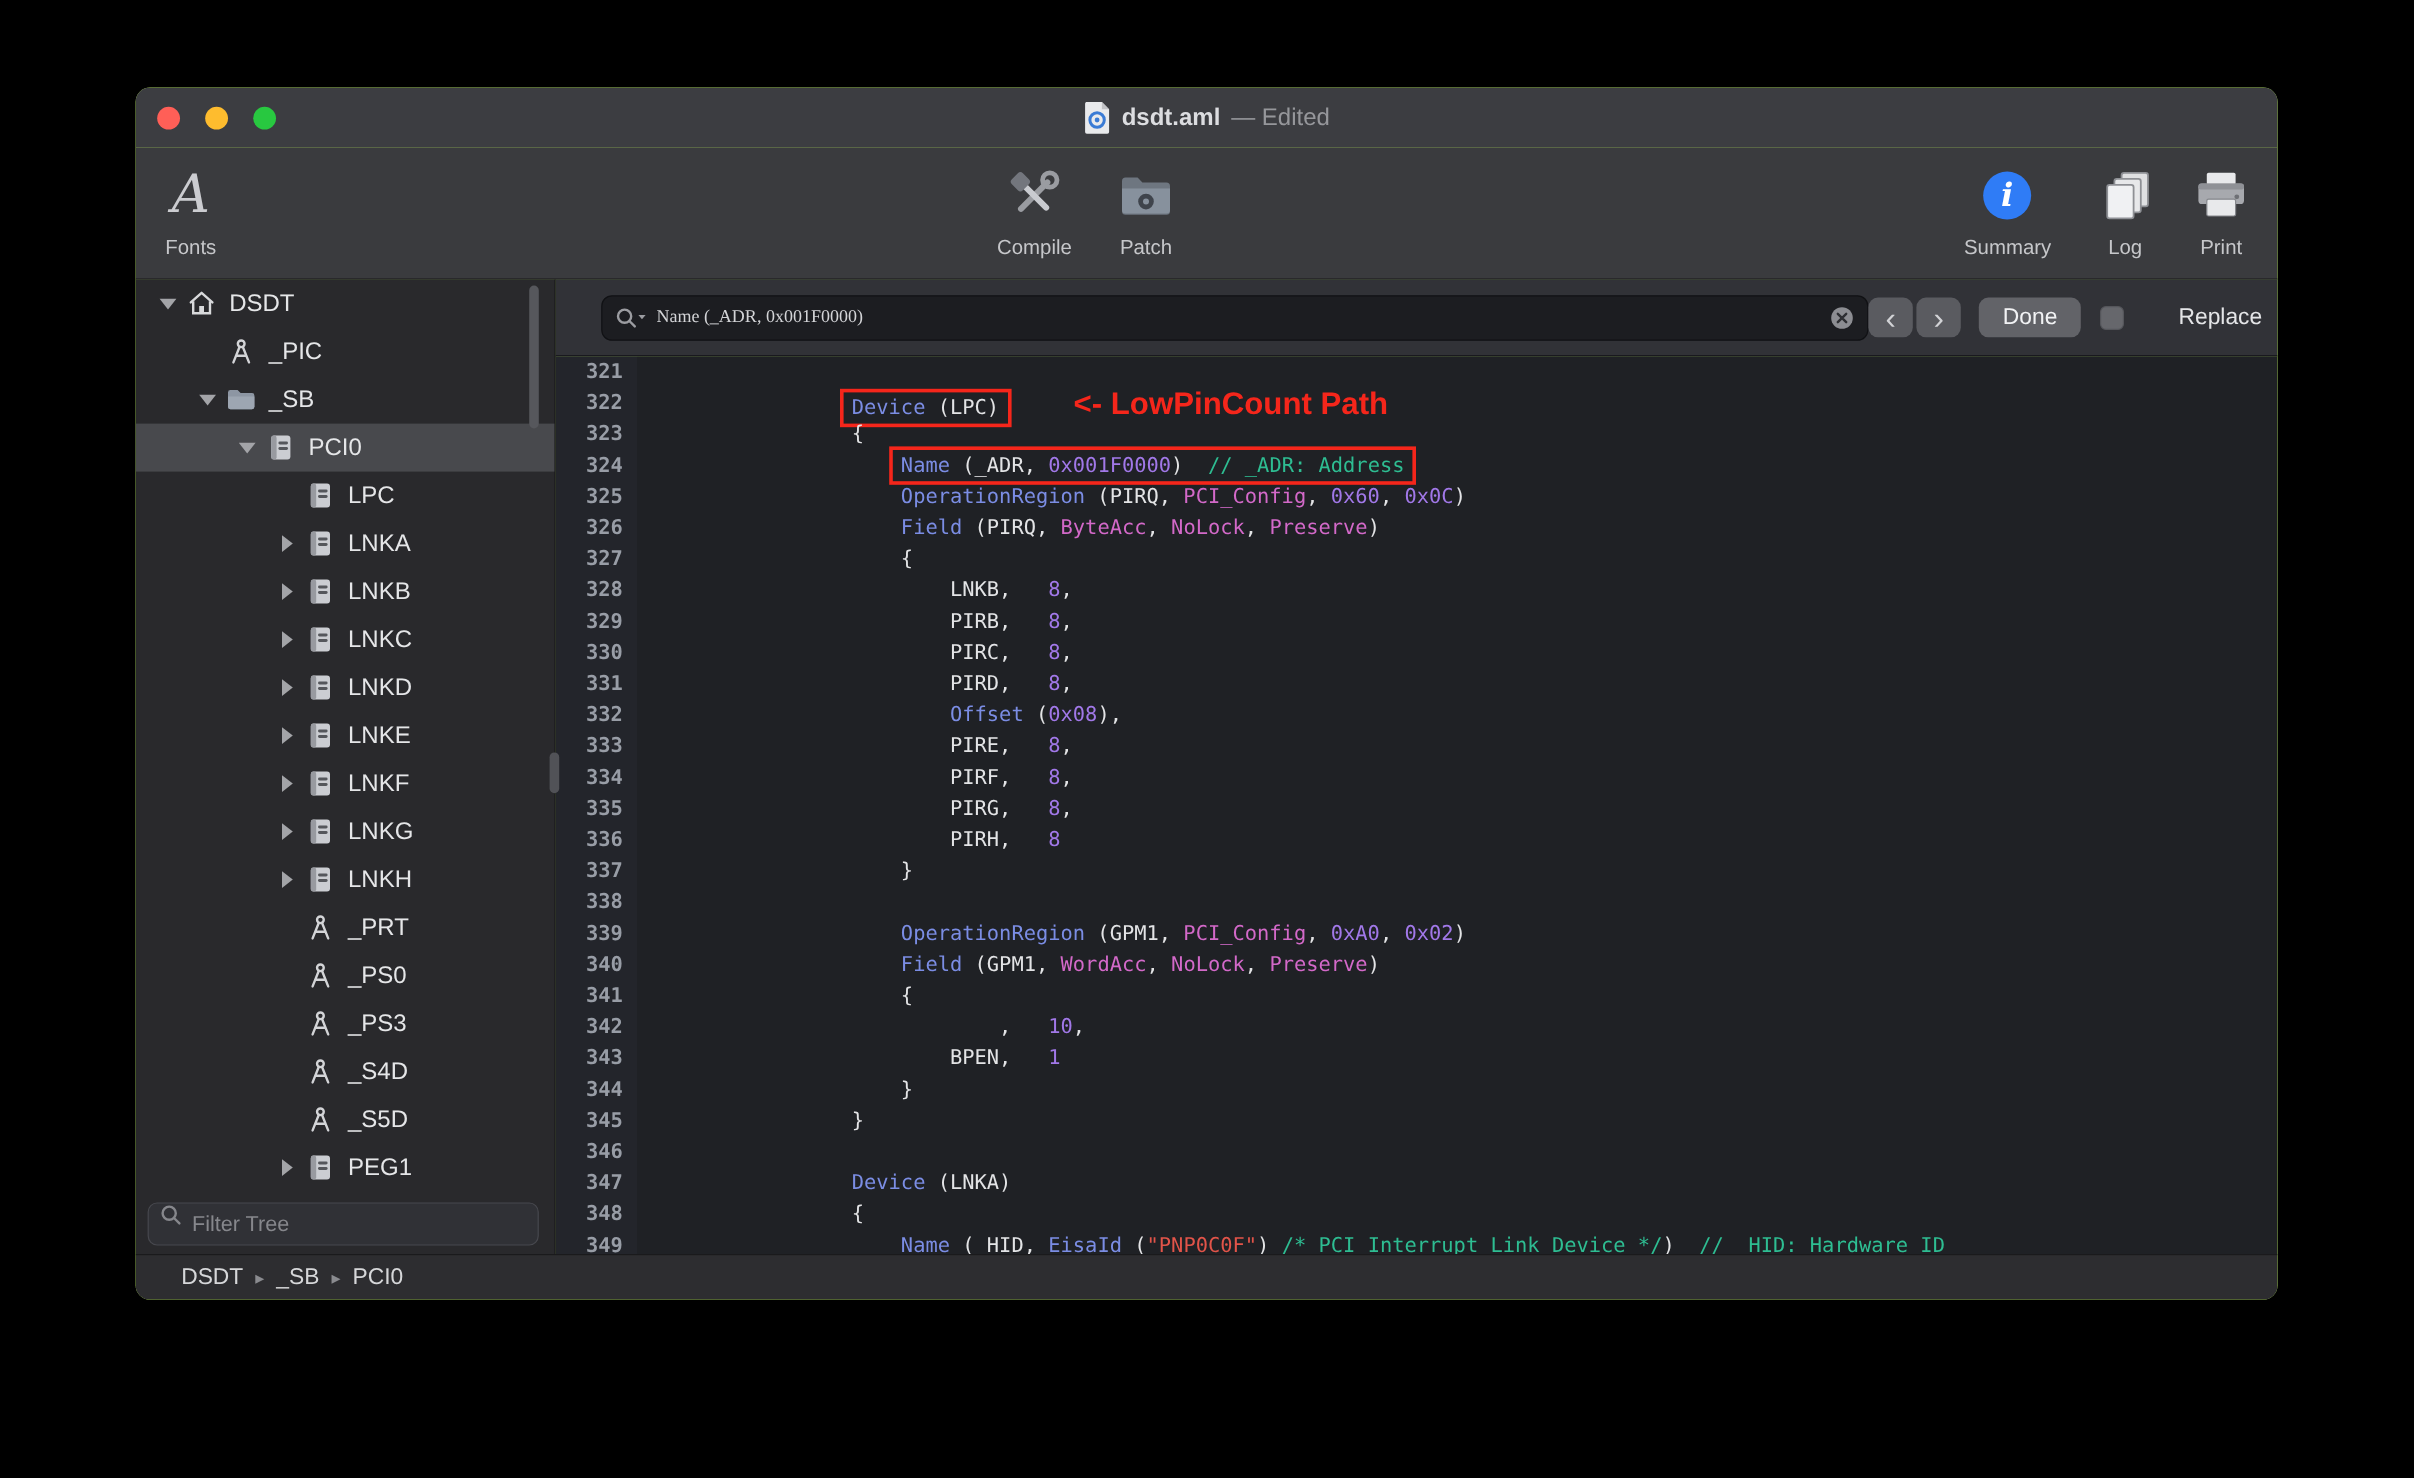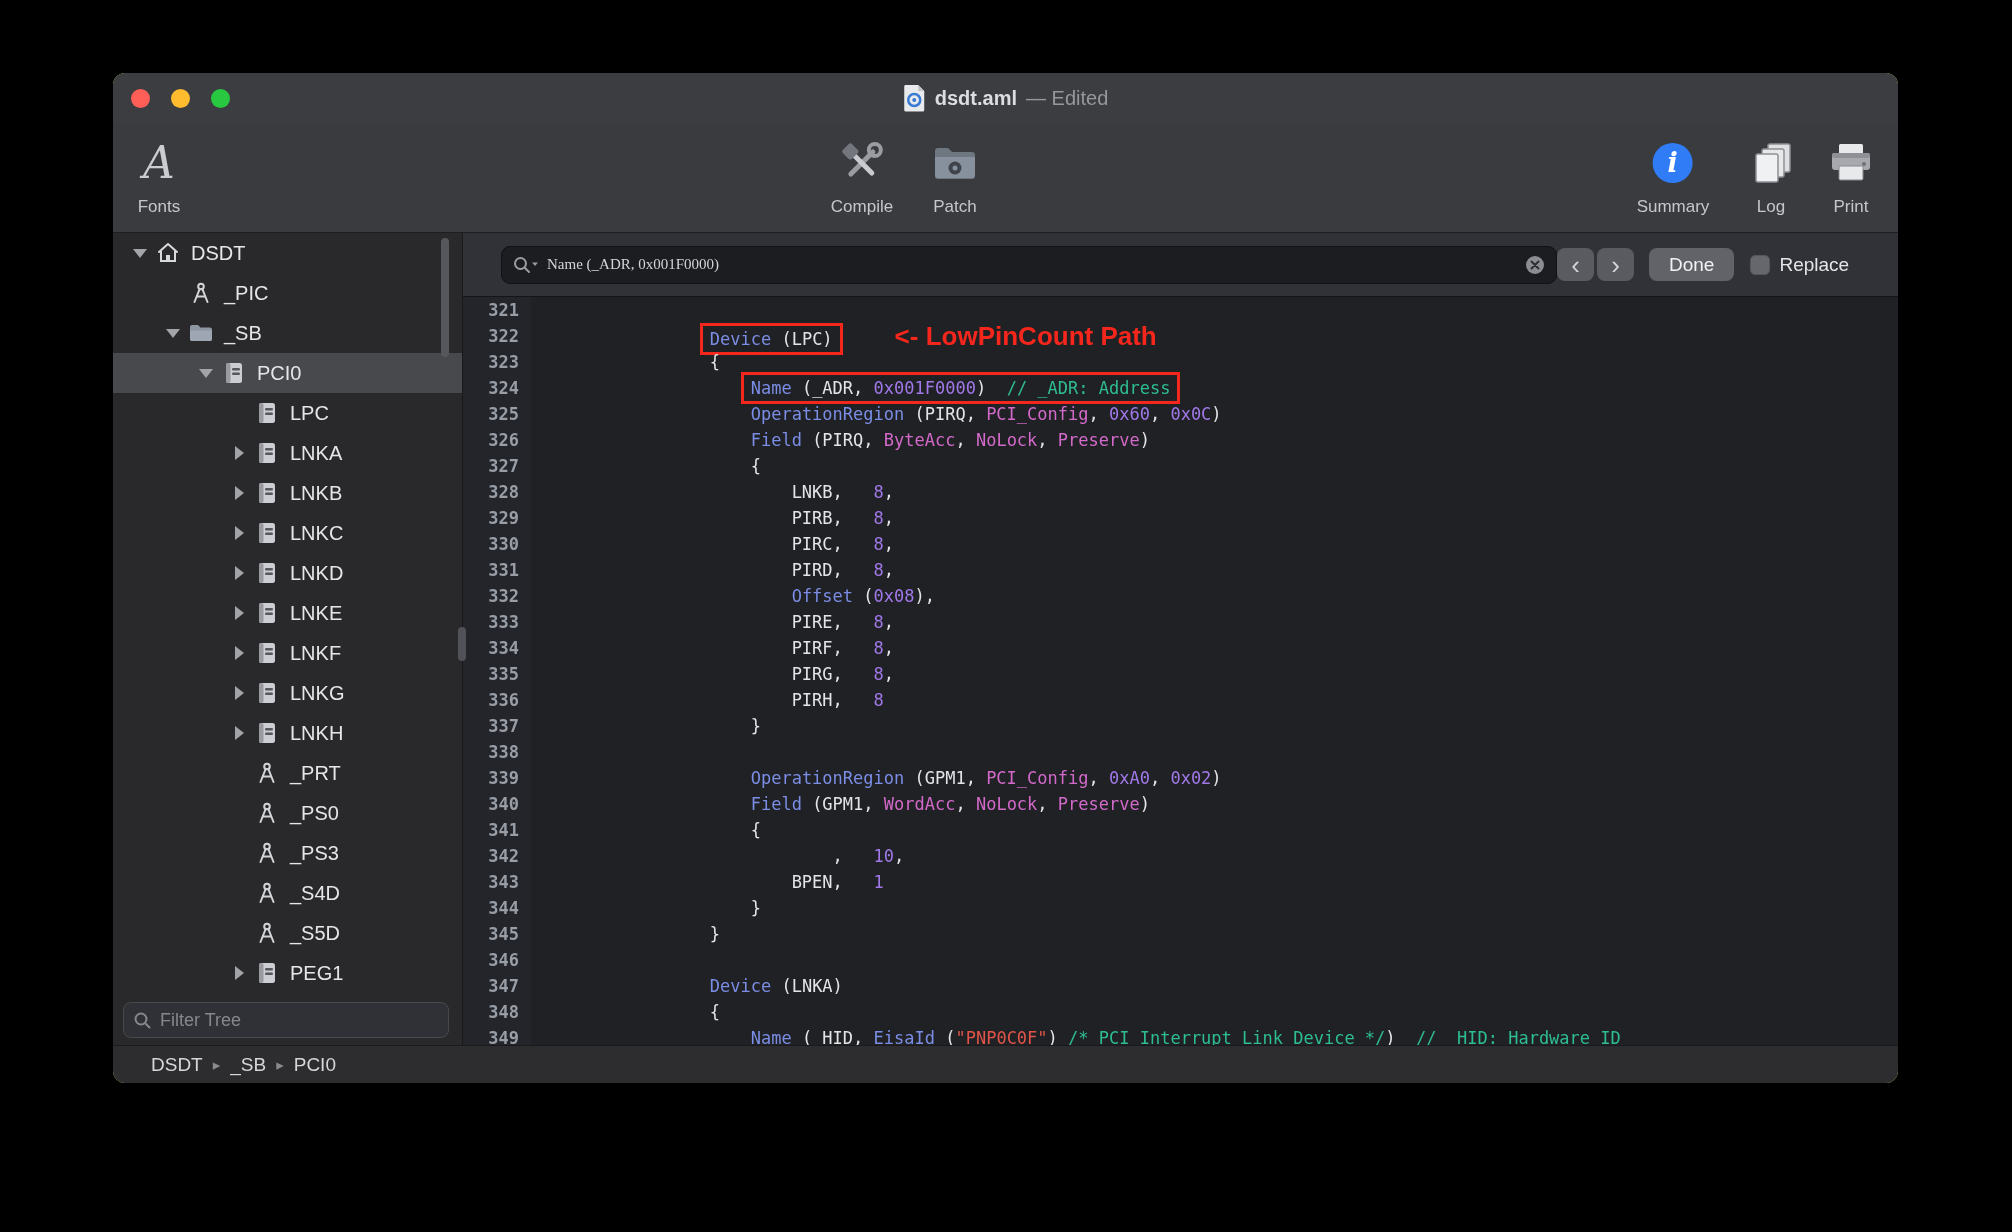--- a/index.html
+++ b/index.html
@@ -25,40 +25,40 @@
   .sidebar{width:349px;flex:none;background:#29292c;border-right:1px solid #19191b;position:relative;}
   .tree-row{height:40px;display:flex;align-items:center;color:#e5e6e8;font-size:20px;}
   .tree-row.selected{background:#48494d;}
   .tri{width:24px;flex:none;display:flex;align-items:center;justify-content:center;}
   .tri-down{width:0;height:0;border-left:7px solid transparent;border-right:7px solid transparent;border-top:9px solid #a3a4a8;}
   .tri-right{width:0;height:0;border-top:7px solid transparent;border-bottom:7px solid transparent;border-left:9px solid #a3a4a8;}
   .tree-icon{width:32px;flex:none;display:flex;align-items:center;justify-content:center;margin-right:7px;}
   .tree-label{white-space:nowrap;}
   .side-scrollbar{position:absolute;right:13px;top:5px;width:8px;height:119px;border-radius:4px;background:#56575c;}
   .filter-field{position:absolute;left:10px;bottom:7px;width:326px;height:36px;background:#303136;border:1px solid #47484e;
-    border-radius:8px;display:flex;align-items:center;padding:0 9px;box-sizing:border-box;gap:6px;}
+    border-radius:8px;display:flex;padding:0 9px;box-sizing:border-box;gap:6px;}
   .filter-field input{flex:1;background:transparent;border:none;outline:none;color:#c7c8cb;font-size:18px;font-family:"Liberation Sans",sans-serif;}
   .filter-field input::placeholder{color:#86878c;}
   .splitter{position:absolute;left:345px;top:394px;width:8px;height:34px;border-radius:4px;background:#515257;z-index:5;}
   
   .rightpane{flex:1;display:flex;flex-direction:column;min-width:0;}
   .findbar{height:63px;flex:none;background:#313237;border-bottom:1px solid #141519;display:flex;align-items:center;}
   .search-field{margin-left:38px;width:1056px;height:38px;background:#1c1d21;border:1px solid #101114;border-radius:9px;
     display:flex;align-items:center;padding:0 10px;box-sizing:border-box;gap:6px;flex:none;}
   .search-field input{flex:1;background:transparent;border:none;outline:none;color:#d3d4d7;font-size:15px;font-family:Liberation Serif, serif;}
   .sf-clear{display:flex;align-items:center;cursor:pointer;}
   .nav-btn{width:37px;height:33px;background:#5a5b60;border-radius:8px;display:flex;align-items:center;justify-content:center;
     color:#d2d3d6;font-size:26px;line-height:1;cursor:pointer;flex:none;}
   .nav-btn:first-of-type{margin-left:18px;}
   .nav-btn + .nav-btn{margin-left:3px;}
   .done-btn{margin-left:15px;height:33px;padding:0 20px;background:#626368;border-radius:8px;display:flex;align-items:center;
     color:#f1f2f4;font-size:19px;cursor:pointer;flex:none;}
   .replace-wrap{margin-left:16px;display:flex;align-items:center;gap:9px;}
   .checkbox{width:20px;height:20px;border-radius:5px;background:#66676c;border:1px solid #55565b;box-sizing:border-box;cursor:pointer;}
-  .replace-label{color:#e4e5e7;font-size:19px;}
+  .replace-label{color:#e4e5e7;font-size:19px;margin-left:36px;}
   
   .code-area{flex:1;min-height:0;overflow:hidden;background:linear-gradient(90deg,#23252b 68px,#1f2125 68px);
     font-family:"DejaVu Sans Mono",monospace;font-size:17px;line-height:26px;}
   .code-line{display:flex;height:26px;white-space:pre;}
   .lnum{width:68px;flex:none;text-align:right;padding-right:12px;box-sizing:border-box;color:#989da6;font-weight:bold;}
   .ltext{padding-left:15px;white-space:pre;}
   .c-p{color:#e3e4e6;} .c-k{color:#7b8de4;} .c-n{color:#a178e8;} .c-m{color:#d369c9;} .c-c{color:#2ebd92;} .c-s{color:#e25449;}
   .red-box{border:3px solid #f5261b;padding:3px 7px;margin:0 -10px;}
   .code-note{margin-left:62px;font-family:"Liberation Sans",sans-serif;font-size:26px;font-weight:600;color:#f5261b;}
   

